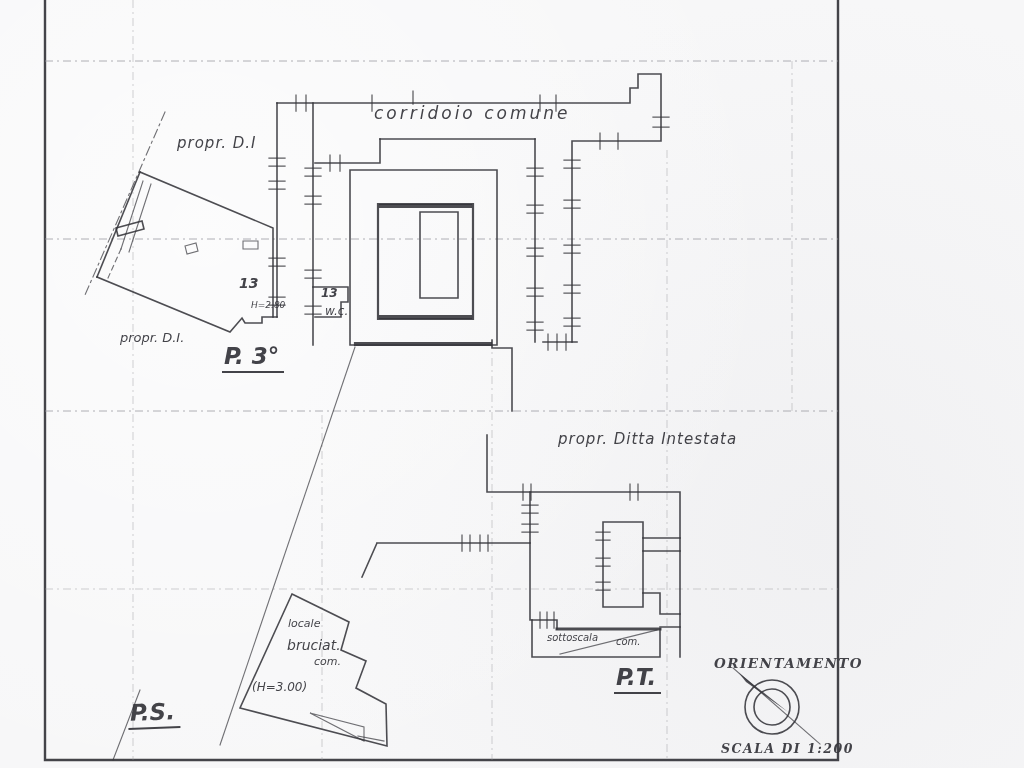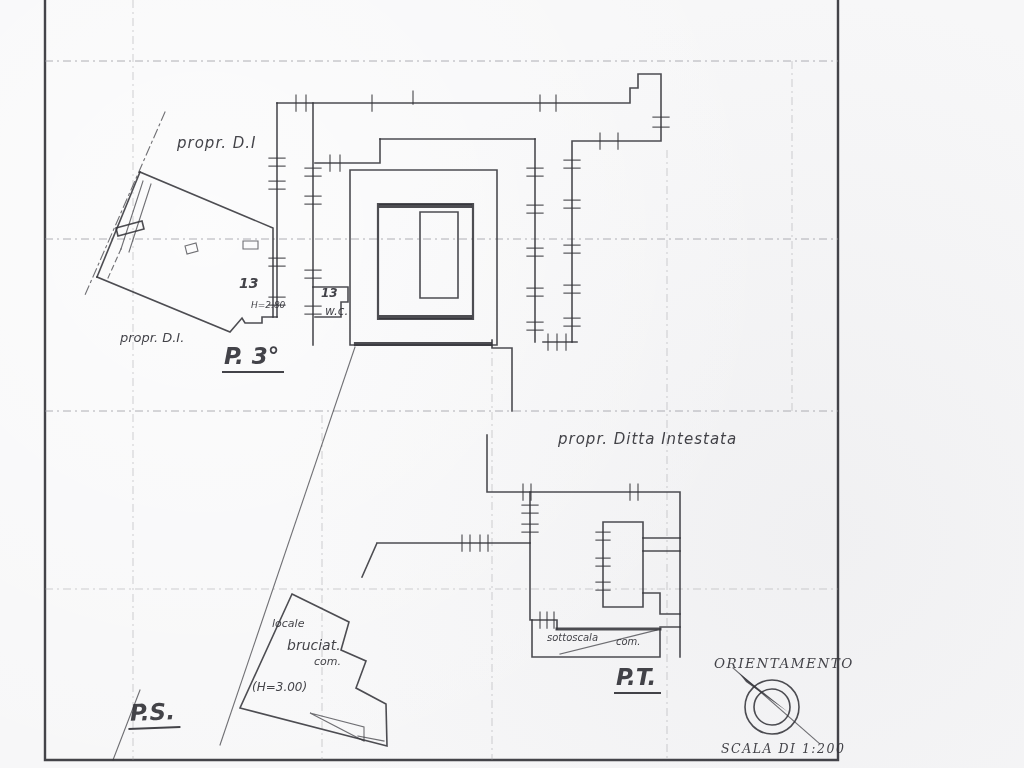--- a/index.html
+++ b/index.html
@@ -19,21 +19,21 @@
   .tick{stroke-width:1.25;opacity:.8;}
   .frame{stroke:var(--ink);stroke-width:2.4;fill:none;opacity:.92;}
   .grid{stroke:var(--faint);stroke-width:1;fill:none;stroke-dasharray:8 4 2 4;opacity:.75;}
   .gridlight{opacity:.45;}
   .dashdot{stroke-dasharray:9 4 2 4;}
   .dash{stroke-dasharray:5 4;}
   .lbl{position:absolute;font-family:"DejaVu Sans",sans-serif;font-style:italic;
        color:var(--ink);white-space:nowrap;line-height:1;opacity:.92;}
   .hand{letter-spacing:1px;}
   .floor{font-size:23px;font-weight:600;border-bottom:2.2px solid var(--ink);padding:0 5px 3px 2px;}
-  .legendtxt{font-family:"DejaVu Serif","Liberation Serif",serif;font-weight:400;letter-spacing:1.5px;}
+  .legendtxt{font-family:"DejaVu Serif","Liberation Serif",serif;font-weight:700;letter-spacing:1.5px;}
 </style>
 </head>
 <body>
 
 <div id="sheet">
 
   <svg width="1024" height="768" viewBox="0 0 1024 768">
     <defs>
       <pattern id="hatch" width="6" height="10" patternUnits="userSpaceOnUse" patternTransform="rotate(18)">
         <line x1="3" y1="0" x2="3" y2="10" stroke="#34343a" stroke-width="1.2"></line>
@@ -113,34 +113,35 @@
     </g>
 
     <g>
       <circle class="ink" cx="772" cy="707" r="27"></circle>
       <circle class="ink" cx="772" cy="707" r="18"></circle>
       <path class="ink thin" d="M733 668 L820 744"></path>
       <path d="M739 673 L788 712 L746 682 Z" fill="#34343a" opacity=".85"></path>
     </g>
   </svg>
 
+  <div class="lbl hand" style="left:374px;top:105px;font-size:17px;letter-spacing:3px;">corridoio comune</div>
   <div class="lbl hand" style="left:177px;top:136px;font-size:15px;text-align:right;">propr. D.I</div>
   <div class="lbl" style="left:120px;top:331px;font-size:13px;">propr. D.I.</div>
   <div class="lbl floor" style="left:222px;top:345px;">P. 3°</div>
   <div class="lbl" style="left:239px;top:276px;font-size:14px;font-weight:600;">13</div>
   <div class="lbl" style="left:235px;top:301px;font-size:9px;padding-left:16px;">H=2.80</div>
   <div class="lbl" style="left:321px;top:287px;font-size:12px;font-weight:600;">13</div>
   <div class="lbl" style="left:325px;top:305px;font-size:12px;">w.c.</div>
 
   <div class="lbl hand" style="left:558px;top:432px;font-size:15px;">propr. Ditta Intestata</div>
   <div class="lbl" style="left:547px;top:633px;font-size:10px;">sottoscala</div>
   <div class="lbl" style="left:616px;top:637px;font-size:10px;">com.</div>
   <div class="lbl floor" style="left:614px;top:666px;">P.T.</div>
 
-  <div class="lbl" style="left:272px;top:618px;font-size:11px;">locale</div>
+  <div class="lbl" style="left:288px;top:618px;font-size:11px;">locale</div>
   <div class="lbl" style="left:287px;top:638px;font-size:14px;">bruciat.</div>
   <div class="lbl" style="left:314px;top:656px;font-size:11px;">com.</div>
   <div class="lbl" style="left:252px;top:681px;font-size:12px;">(H=3.00)</div>
   <div class="lbl floor" style="left:128px;top:701px;transform:rotate(-2deg);">P.S.</div>
 
   <div class="lbl legendtxt" style="left:714px;top:657px;font-size:13.5px;">ORIENTAMENTO</div>
   <div class="lbl legendtxt" style="left:721px;top:743px;font-size:12.5px;">SCALA DI 1:200</div>
 
 </div>
 

